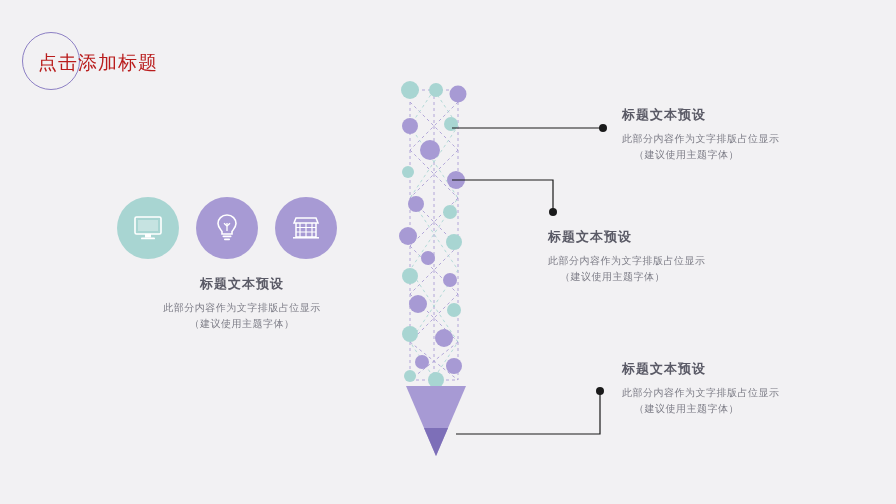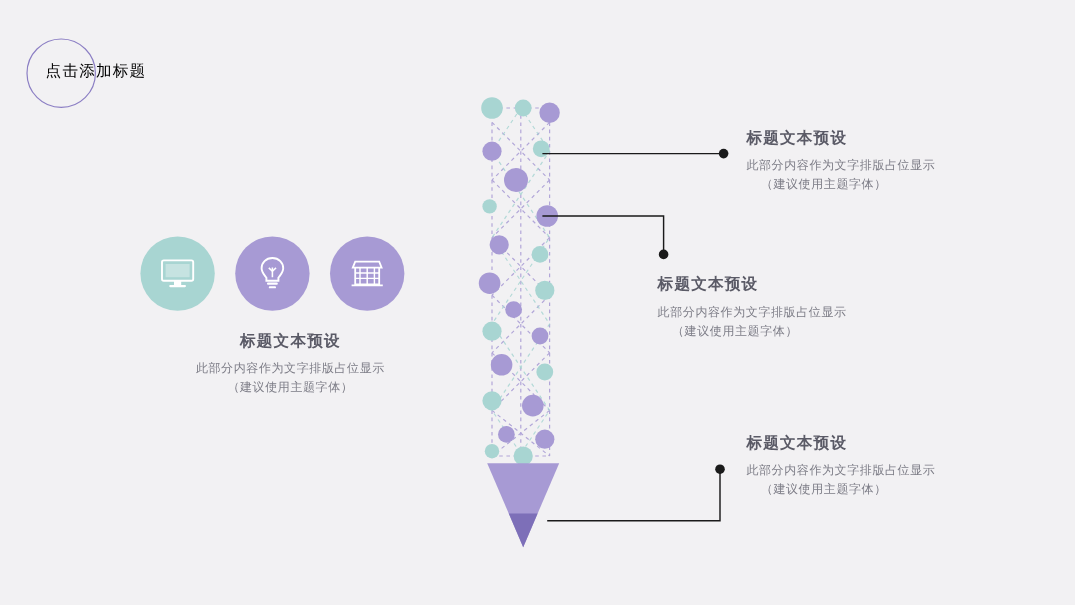--- a/index.html
+++ b/index.html
@@ -37,22 +37,22 @@
     width: 58px;
     height: 58px;
     border: 1px solid #8c7fc4;
     border-radius: 50%;
     box-sizing: border-box;
   }
   .title-text {
     position: absolute;
     left: 16px;
     top: 18px;
-    font-size: 13px;
-    color: #000000;
+    font-size: 19px;
+    color: #b91c1c;
     letter-spacing: 1px;
     white-space: nowrap;
     font-family: "DejaVu Sans", sans-serif;
   }
 
   
   .icon-row {
     position: absolute;
     left: 117px;
     top: 197px;

